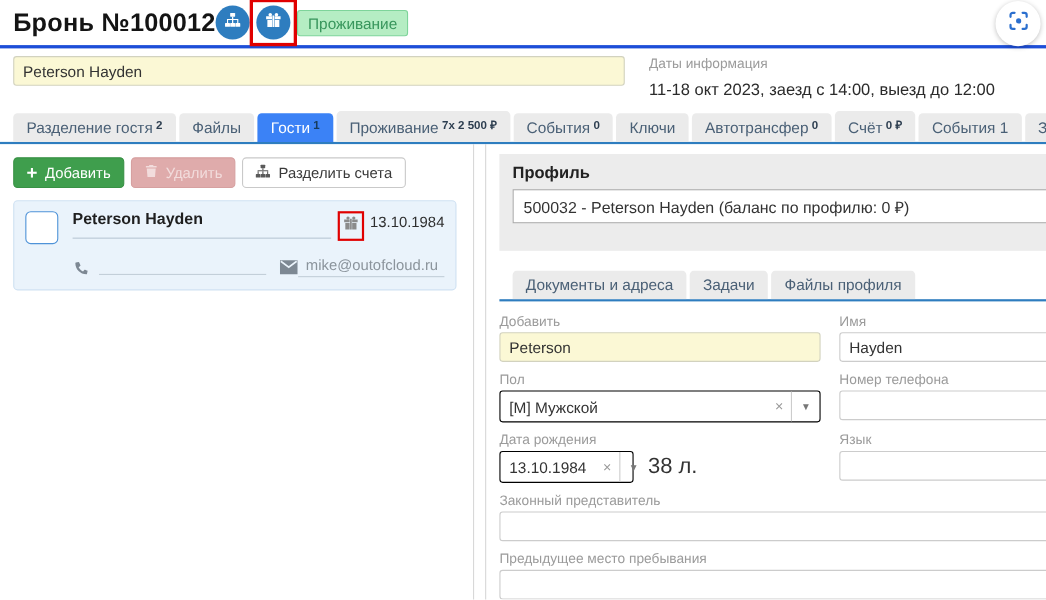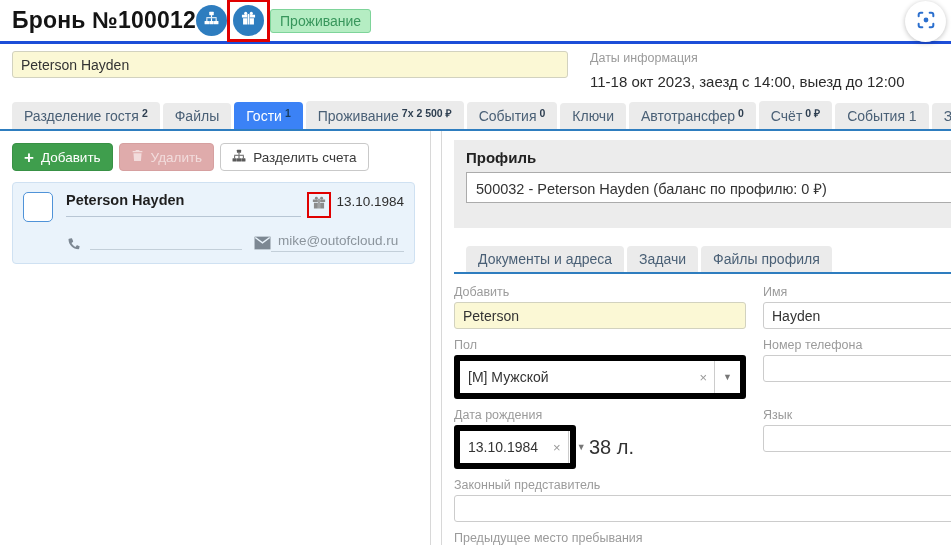--- a/index.html
+++ b/index.html
@@ -77,21 +77,21 @@
   
   .profile-box { background:#ececec; width:562px; padding:9px 12px 25px; margin-bottom:18px; }
   .profile-title { font-size:15px; font-weight:700; color:#222; margin-bottom:6px; }
   .profile-select { background:#fff; border:1px solid #ababab; height:31px; width:100%;
     display:flex; align-items:center; padding:0 9px; font-size:14.5px; color:#333; cursor:pointer; }
   .inner-tabs { width:562px; margin-bottom:11px; }
 
   .form-row { display:flex; gap:17px; margin-bottom:9px; }
   .col { width:292px; flex:none; }
   .full { width:562px; flex:none; }
-  .select-box { height:44px; border:6px solid #000000; border-radius:3px; background:#fff;
+  .select-box { height:29px; border:1px solid #000000; border-radius:3px; background:#fff;
     display:flex; align-items:center; font-size:14px; color:#333; cursor:pointer; }
   .select-text { flex:1; padding:0 8px; white-space:nowrap; }
   .select-clear { padding:0 7px; color:#999; font-size:13px; cursor:pointer; }
   .select-arrow { border-left:1px solid #ccc; align-self:stretch; display:flex;
     align-items:center; padding:0 8px; color:#777; font-size:9px; cursor:pointer; }
   .date-row { display:flex; align-items:center; gap:13px; }
   .date-select { width:122px; }
   .age { font-size:20px; color:#333; }
 </style>
 </head>

